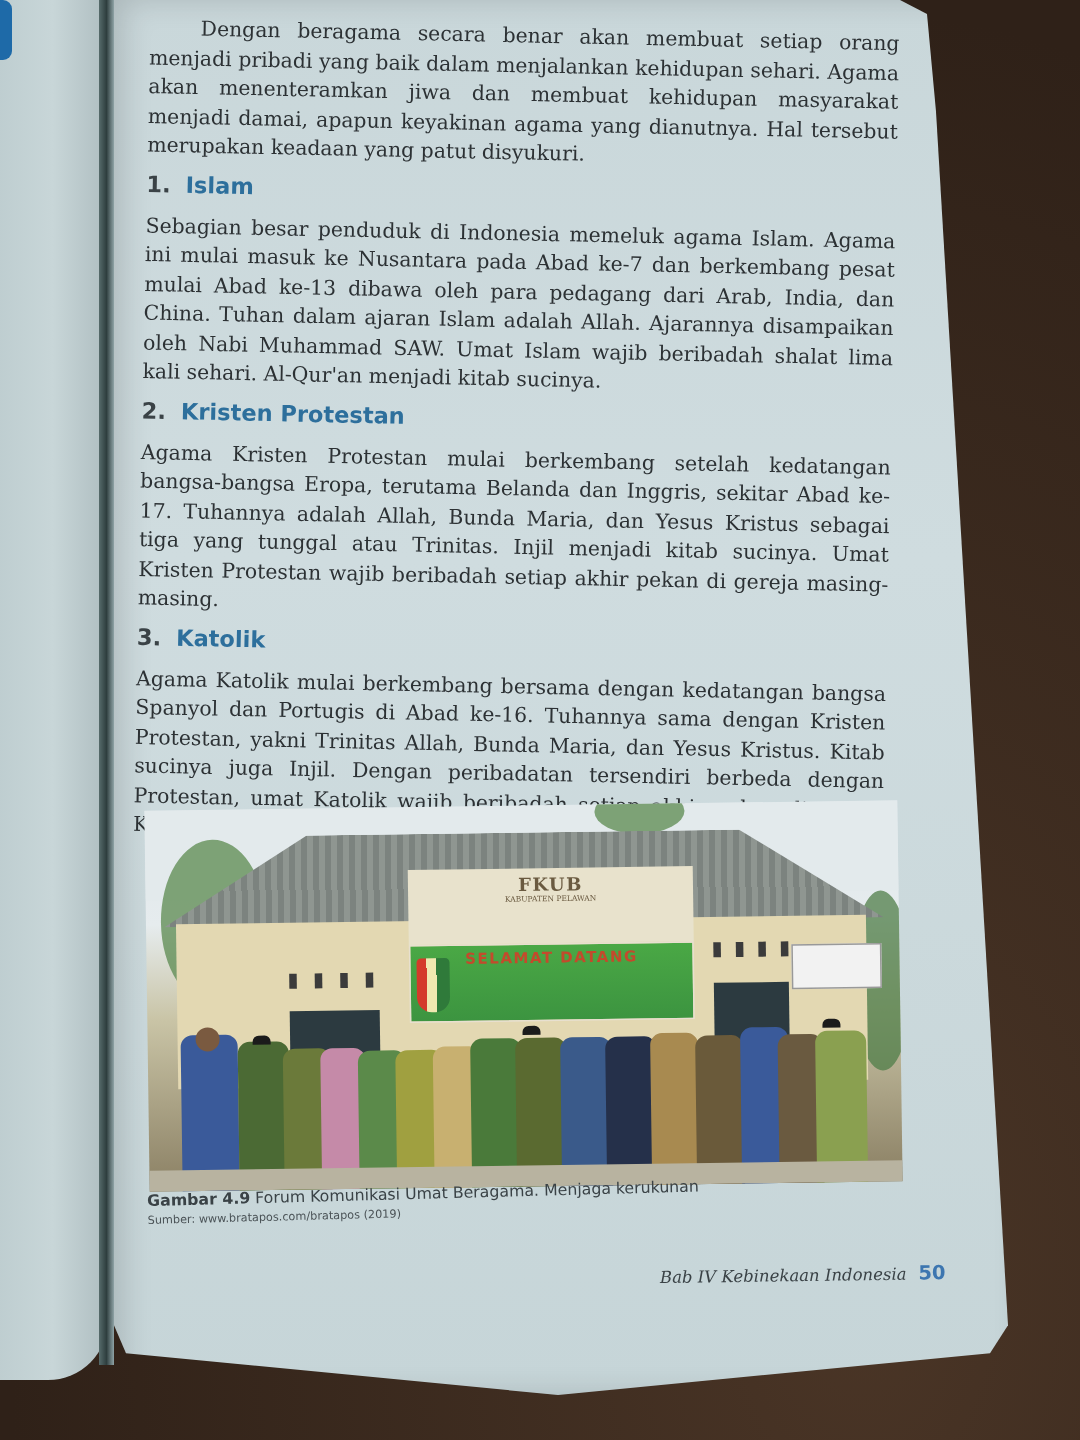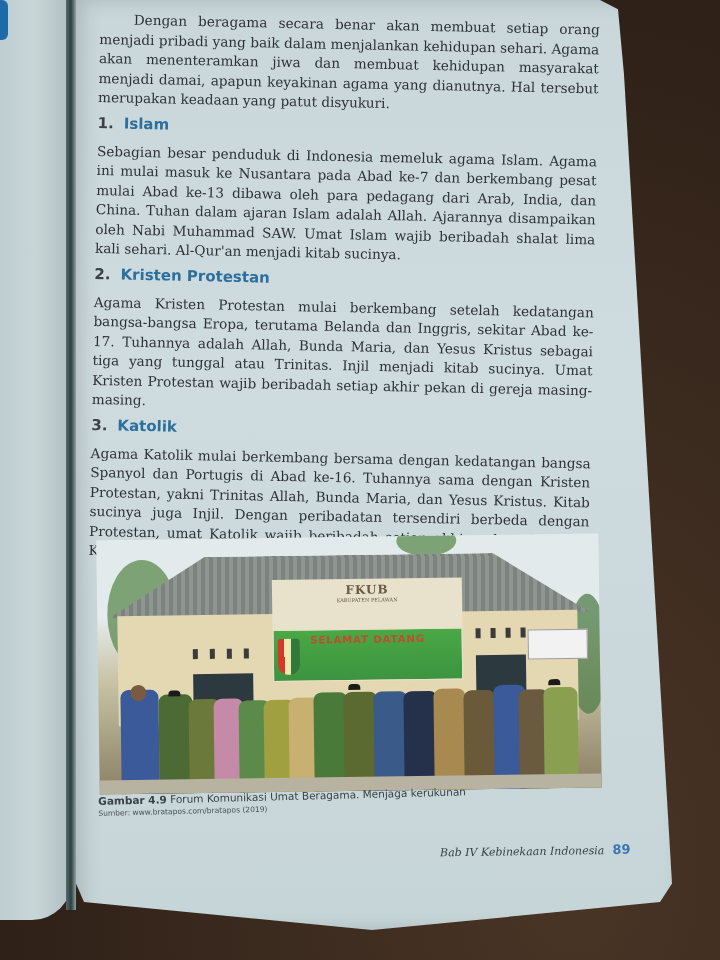--- a/index.html
+++ b/index.html
@@ -181,14 +181,14 @@
 
 <div class="caption">
   <div class="cap-main">
     <span class="cap-label">Gambar 4.9</span>
     <span>Forum Komunikasi Umat Beragama. Menjaga kerukunan</span>
   </div>
   <div class="cap-source">Sumber: www.bratapos.com/bratapos (2019)</div>
 </div>
 
 <div class="footer">
-  <span>Bab IV Kebinekaan Indonesia</span><span class="pgnum">89</span>
+  <span>Bab IV Kebinekaan Indonesia</span><span class="pgnum">50</span>
 </div>
 
 </body></html>

